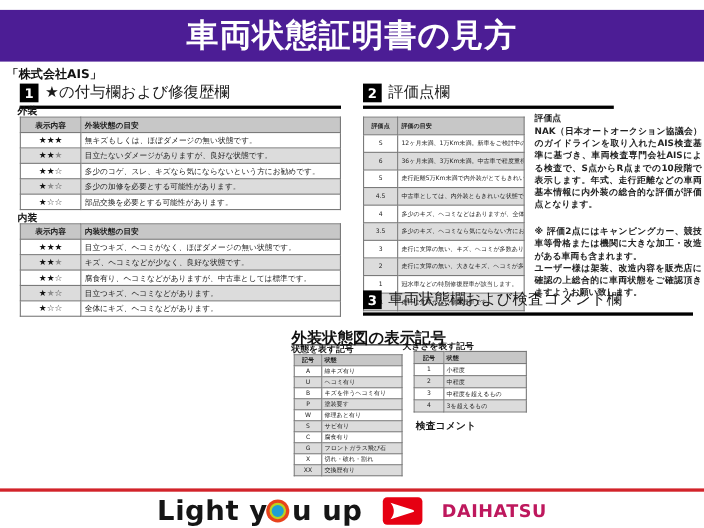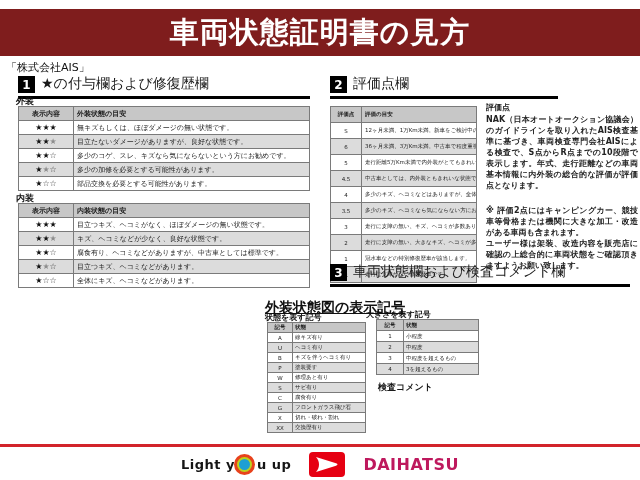--- a/index.html
+++ b/index.html
@@ -1,23 +1,23 @@
 <!DOCTYPE html>
 <html><head>
 <meta charset="utf-8">
 <style>
   html,body{margin:0;padding:0;}
   #page{position:relative;width:640px;height:480px;background:#ffffff;overflow:hidden;
         font-family:"DejaVu Sans","Liberation Sans",sans-serif;color:#1a1a1a;}
 
   
-  .red-banner{position:absolute;left:0;top:9px;width:640px;height:47px;background:#7f1d1d;
+  .red-banner{position:absolute;left:0;top:9px;width:640px;height:47px;background:#4c1d95;
     color:#fff;display:flex;align-items:center;justify-content:center;gap:40px;
     font-weight:bold;font-size:29px;letter-spacing:1px;}
-  .company{position:absolute;left:6px;top:60px;font-size:11px;font-weight:normal;color:#111;}
+  .company{position:absolute;left:6px;top:60px;font-size:11px;font-weight:bold;color:#111;}
 
   
   .sec{position:absolute;display:flex;align-items:flex-end;gap:6px;
        border-bottom:3px solid #000;padding-bottom:3px;}
   .sec .num{width:17px;height:17px;background:#000;color:#fff;font-weight:bold;
        display:flex;align-items:center;justify-content:center;font-size:12px;flex:0 0 auto;}
   .sec .t{font-weight:normal;font-size:14px;white-space:nowrap;}
 
   .mini-label{position:absolute;font-weight:bold;font-size:9px;color:#111;}
   .mini-label.u{text-decoration:underline;}
@@ -57,21 +57,21 @@
 
   
   .comment-title{position:absolute;left:378px;top:381px;font-size:9px;font-weight:bold;}
   .comment-body{position:absolute;left:378px;top:391px;width:258px;font-size:7px;
     font-weight:bold;line-height:1.5;text-align:justify;color:#222;}
 
   
   .footer-line{position:absolute;left:0;top:444px;width:640px;height:3px;background:#d2232a;}
   .footer{position:absolute;left:0;top:449px;width:640px;height:30px;
     display:flex;align-items:center;justify-content:center;gap:18px;}
-  .slogan{display:flex;align-items:center;font-weight:bold;font-size:13px;color:#151515;
+  .slogan{display:flex;align-items:center;font-weight:bold;font-size:25px;color:#151515;
     letter-spacing:0.5px;}
   .ring{display:inline-block;width:11px;height:11px;border-radius:50%;background:#1e9fd4;
     border:2px solid #bcd21e;box-shadow:0 0 0 3px #e8421c;margin:0 5px 0 2px;}
   .dmark{width:36px;height:25px;background:#e60012;border-radius:4px;display:flex;
     align-items:center;justify-content:center;}
   .brand{color:#be185d;font-weight:bold;font-size:16px;letter-spacing:0.5px;}
 </style>
 </head>
 <body>
 

